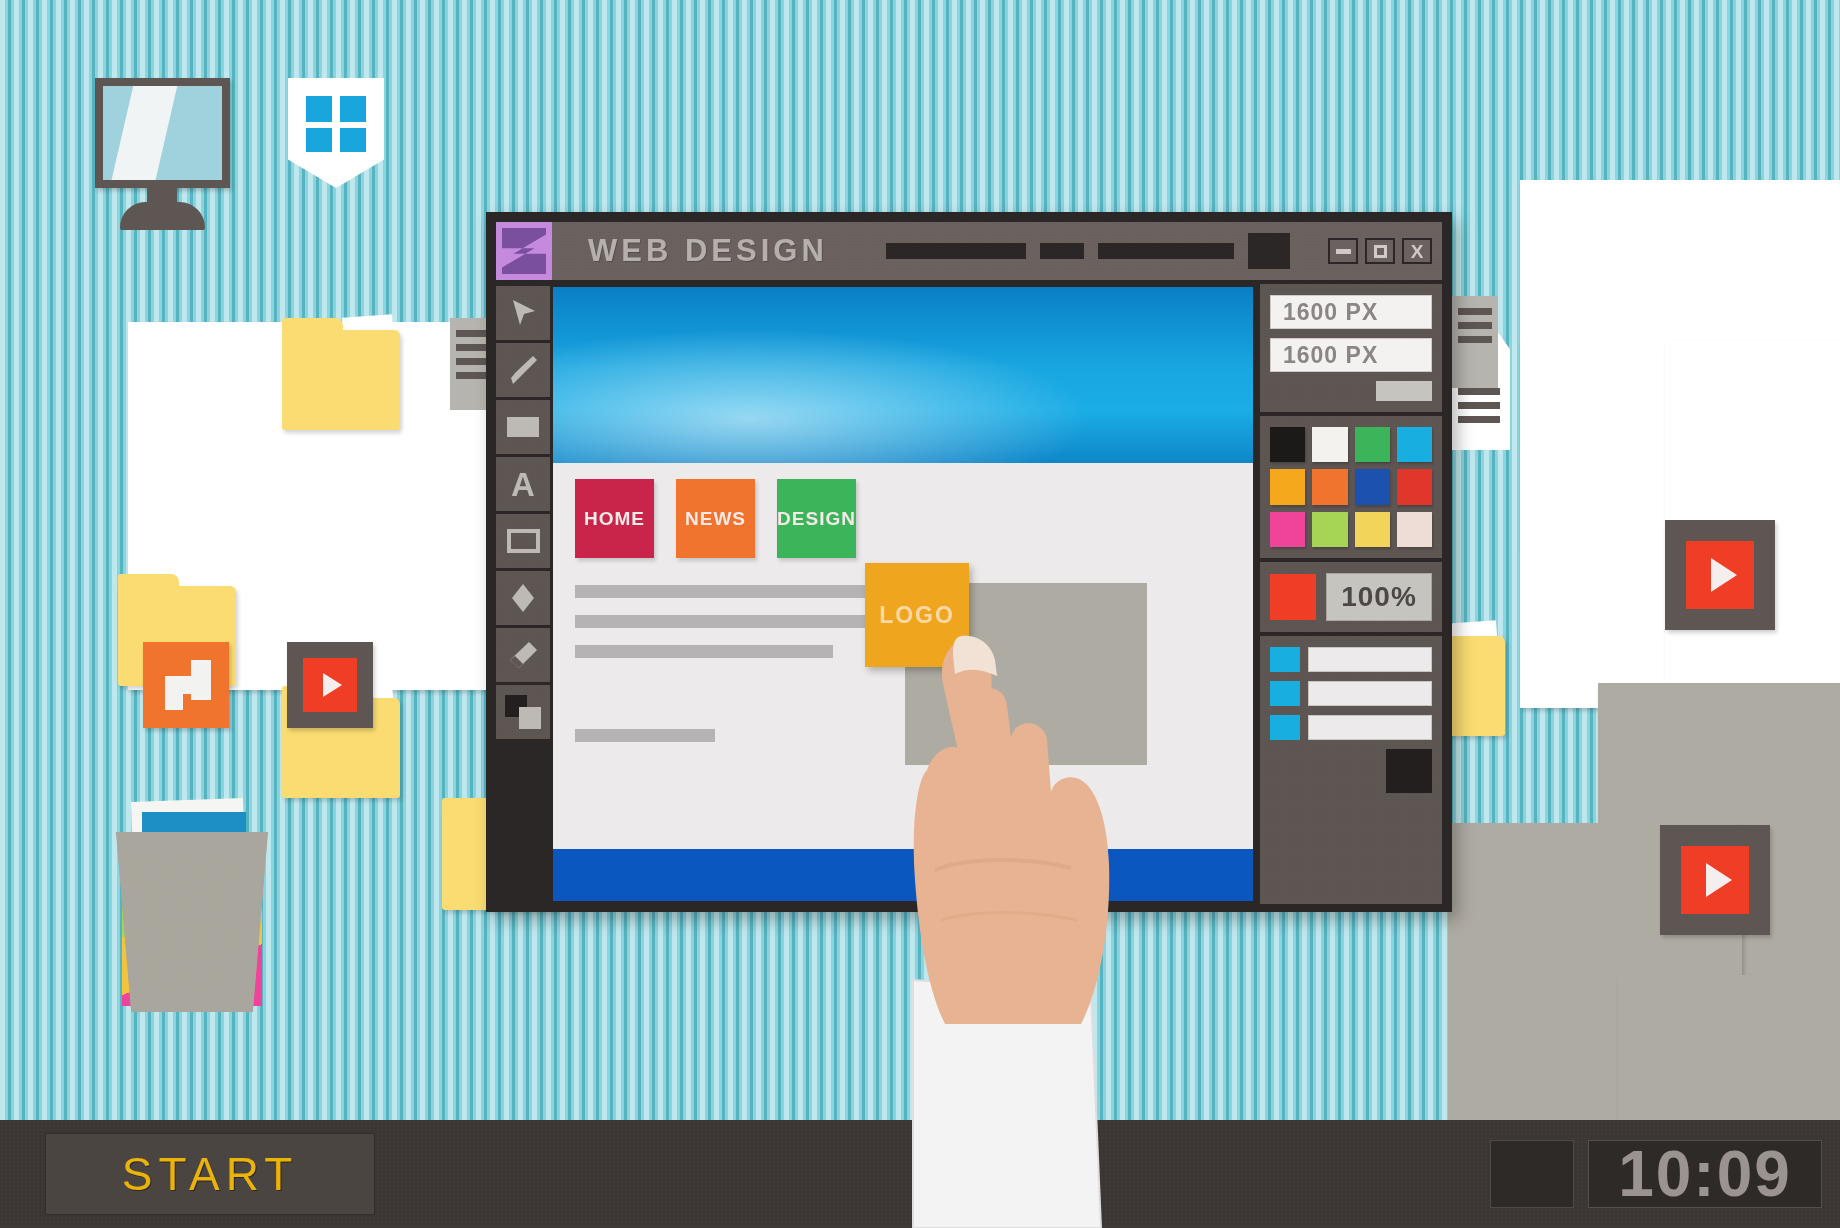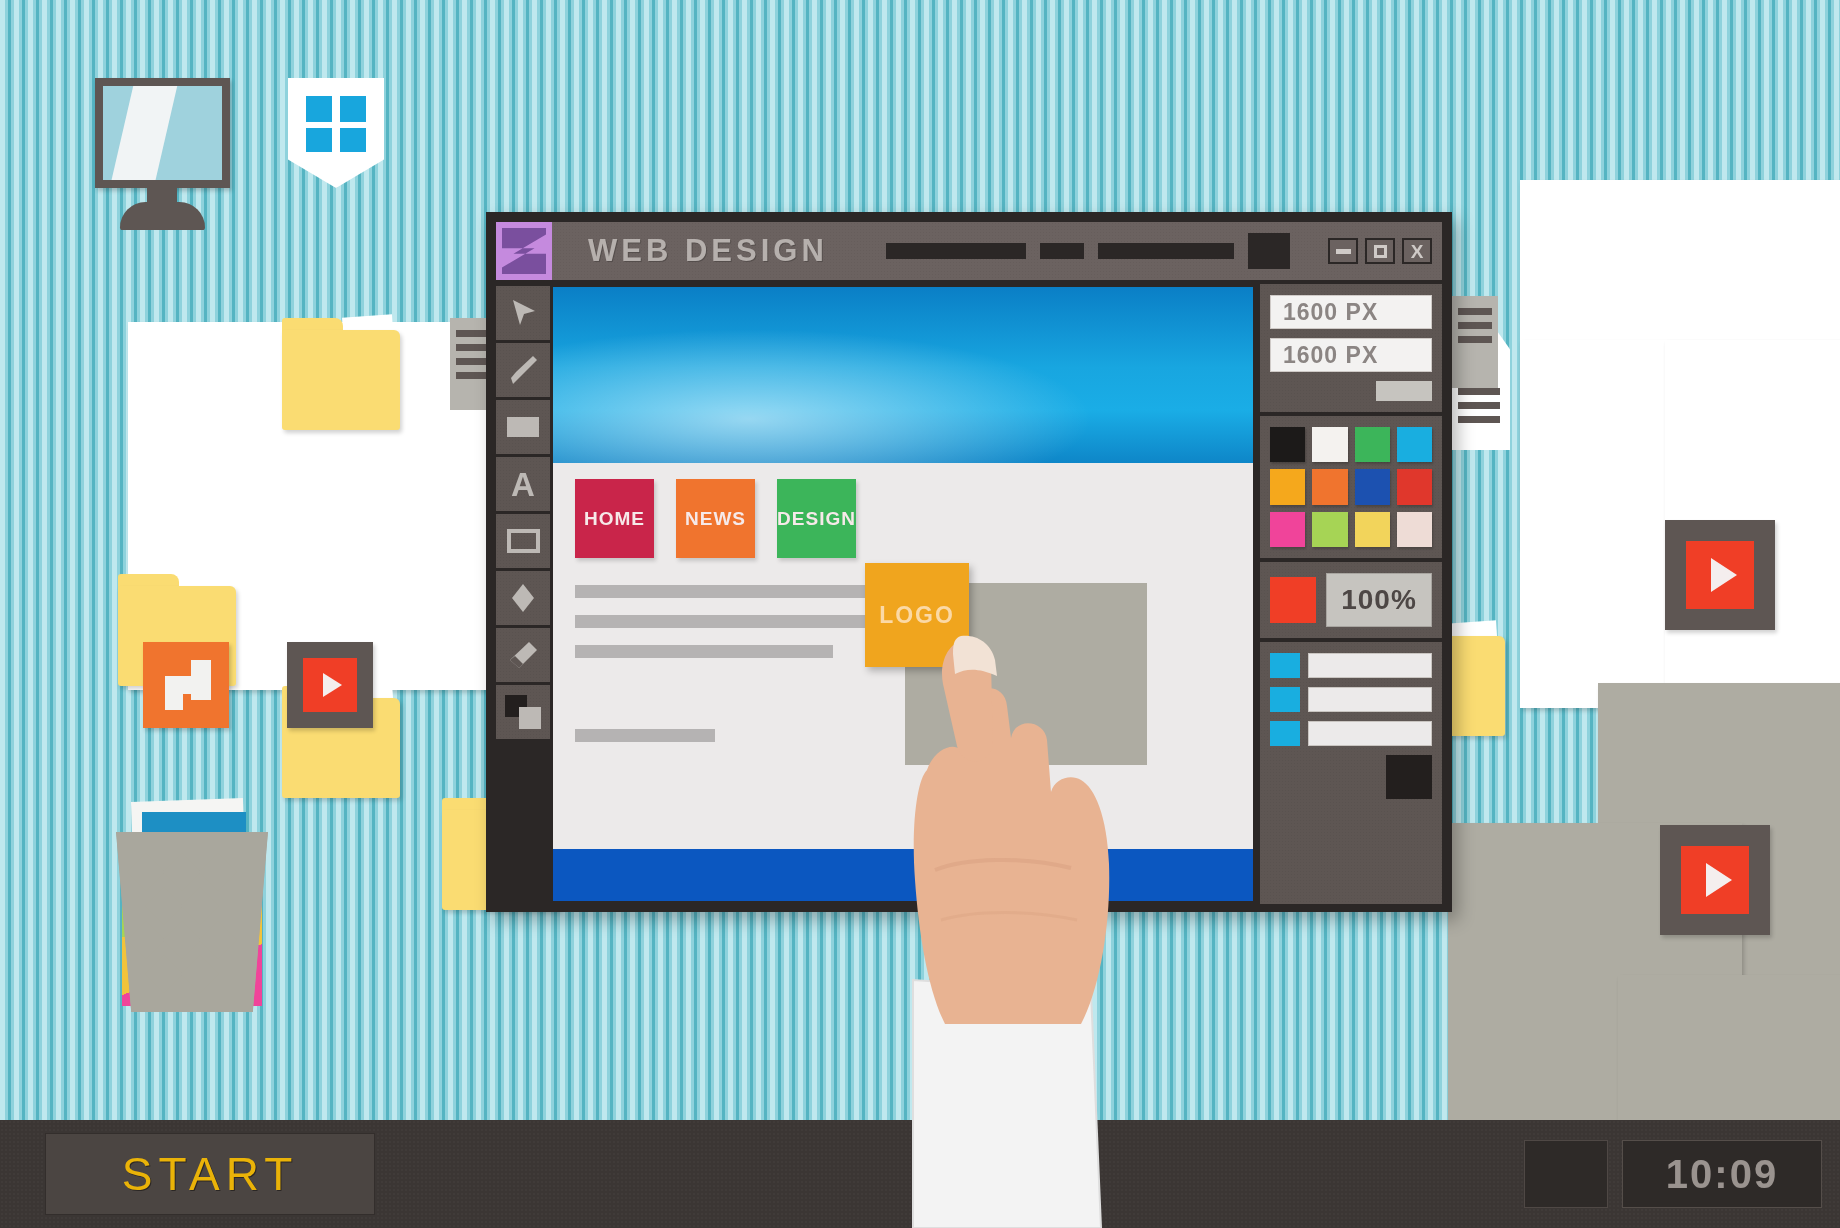--- a/index.html
+++ b/index.html
@@ -32,23 +32,23 @@
     background:#4b4542; border:1px solid #332e2c;
     display:flex; align-items:center; justify-content:center;
     color:#eab308; font-size:46px; font-weight:normal; letter-spacing:6px;
     font-family:"Liberation Sans Narrow","Liberation Sans",sans-serif;
     text-shadow:1px 1px 0 #2b2725;
     cursor:pointer;
   }
   .clock-area { position:absolute; right:0; top:0; height:108px; display:flex; align-items:center; }
   .tray-box { width:84px; height:68px; background:#2e2a28; border:1px solid #4f4845; }
   .clock {
-    margin:0 18px 0 14px; width:200px; height:68px; background:#2e2a28;
+    margin:0 18px 0 14px; width:234px; height:68px; background:#2e2a28;
     border:1px solid #554e4a; display:flex; align-items:center; justify-content:center;
-    color:#9a938f; font-size:40px; font-weight:bold; letter-spacing:2px;
+    color:#9a938f; font-size:64px; font-weight:bold; letter-spacing:2px;
     font-family:"Liberation Sans Narrow","Liberation Sans",sans-serif;
   }
 
   
   .icon { position:absolute; }
   .folder { position:relative; }
   .folder .tab { position:absolute; left:0; top:0; width:52%; height:16%;
                  background:#fadc72; border-radius:3px 8px 0 0; }
   .folder .body { position:absolute; left:0; top:11%; width:100%; height:89%;
                   background:#fadc72; border-radius:2px 6px 3px 3px;
@@ -141,21 +141,21 @@
             background-image: radial-gradient(rgba(0,0,0,.05) 1px, transparent 1px); background-size:3px 3px; }
   .field { height:34px; background:#f3f2f1; border:1px solid #cfcac7; margin-bottom:9px;
            display:flex; align-items:center; padding-left:12px;
            color:#8b8583; font-size:23px; font-weight:bold; letter-spacing:1px;
            font-family:"Liberation Sans Narrow","Liberation Sans",sans-serif; cursor:text; }
   .minibar { width:56px; height:20px; background:#c6c4bf; margin-left:auto; }
   .swatchgrid { display:grid; grid-template-columns:repeat(4,1fr); gap:7px; }
   .swatch { aspect-ratio:1/1; cursor:pointer; box-shadow:1px 2px 2px rgba(0,0,0,.2); }
   .zoomrow { display:flex; align-items:center; gap:10px; }
   .zoomswatch { width:46px; height:46px; background:#f03e26; cursor:pointer; }
-  .zoomval { flex:1; height:54px; background:#c6c4bf; border:1px solid #a8a5a0;
+  .zoomval { flex:1; height:48px; background:#c6c4bf; border:1px solid #a8a5a0;
              display:flex; align-items:center; justify-content:center;
              color:#4d4745; font-size:28px; font-weight:bold; letter-spacing:1px;
              font-family:"Liberation Sans Narrow","Liberation Sans",sans-serif; cursor:pointer; }
   .layerrow { display:flex; align-items:center; gap:8px; margin-bottom:9px; }
   .layerchip { width:30px; height:25px; background:#19aee0; flex:0 0 auto; }
   .layerbar { flex:1; height:25px; background:#eceaea; border:1px solid #c9c5c1; }
   .darkbox { width:46px; height:44px; background:#231f1e; margin-left:auto; }
 
   
   #hand { position:absolute; left:905px; top:620px; width:280px; height:608px; z-index:30; pointer-events:none; }

